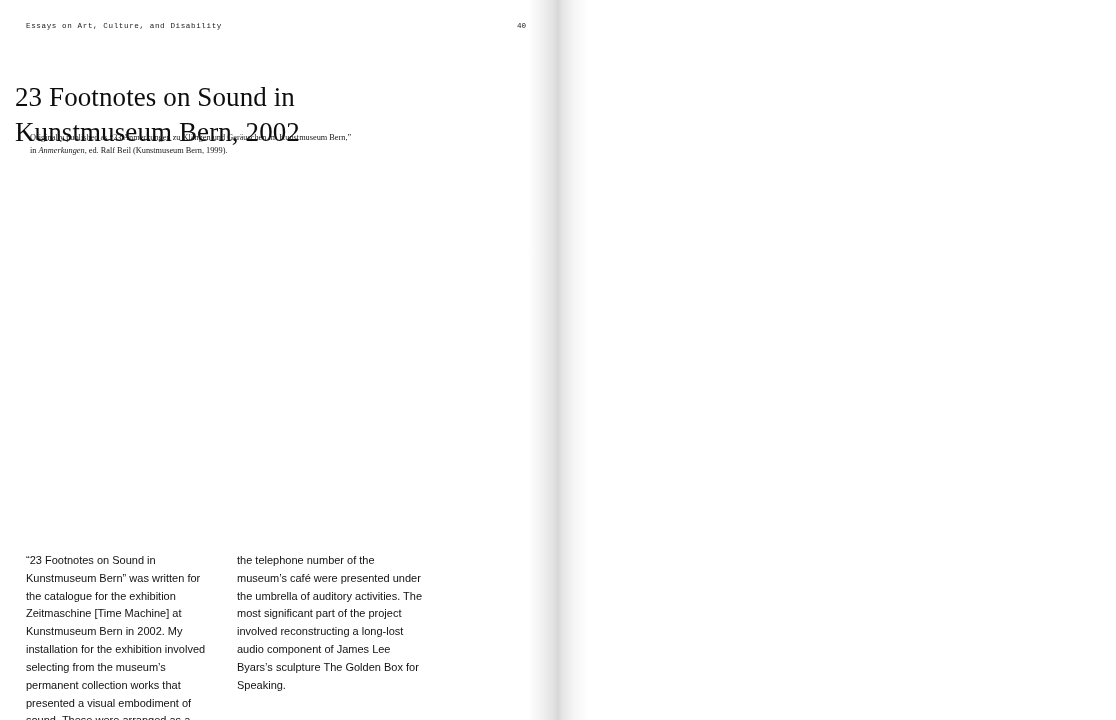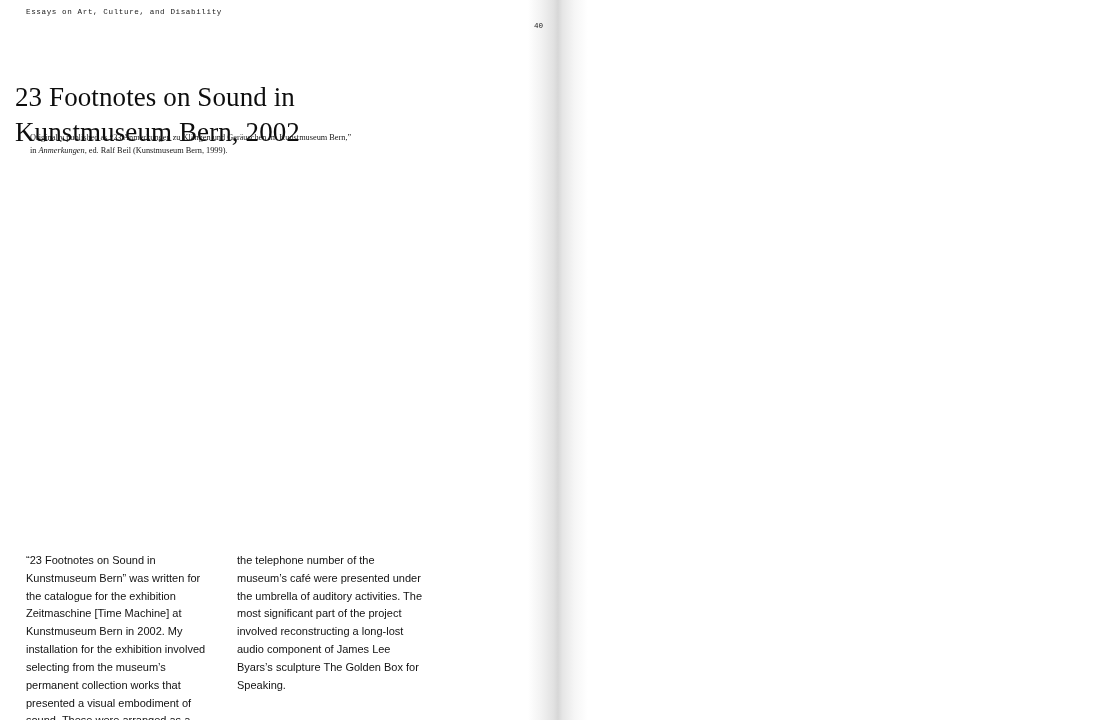--- a/index.html
+++ b/index.html
@@ -41,37 +41,37 @@
     top: 0;
     height: 720px;
     background: transparent;
   }
   .page-left { left: 0; width: 558px; }
   .page-right { left: 558px; width: 558px; }
 
   
   .running-head {
     position: absolute;
-    top: 8px;
+    top: 22px;
     font-family: "Liberation Mono", monospace;
     font-size: 7.6px;
     letter-spacing: 0.6px;
     color: #1a1a1a;
     white-space: nowrap;
     text-align: center;
   }
   .rh-left { left: 26px; }
   .folio {
     position: absolute;
     top: 22px;
     font-family: "Liberation Mono", monospace;
     font-size: 7.6px;
     color: #1a1a1a;
   }
-  .folio-left { left: 534px; text-align: right; }
+  .folio-left { left: 517px; text-align: right; }
 
   
   .chapter-title {
     position: absolute;
     left: 15px;
     top: 62px;
     width: 420px;
     font-family: "Liberation Serif", serif;
     font-size: 27px;
     line-height: 1.28;

